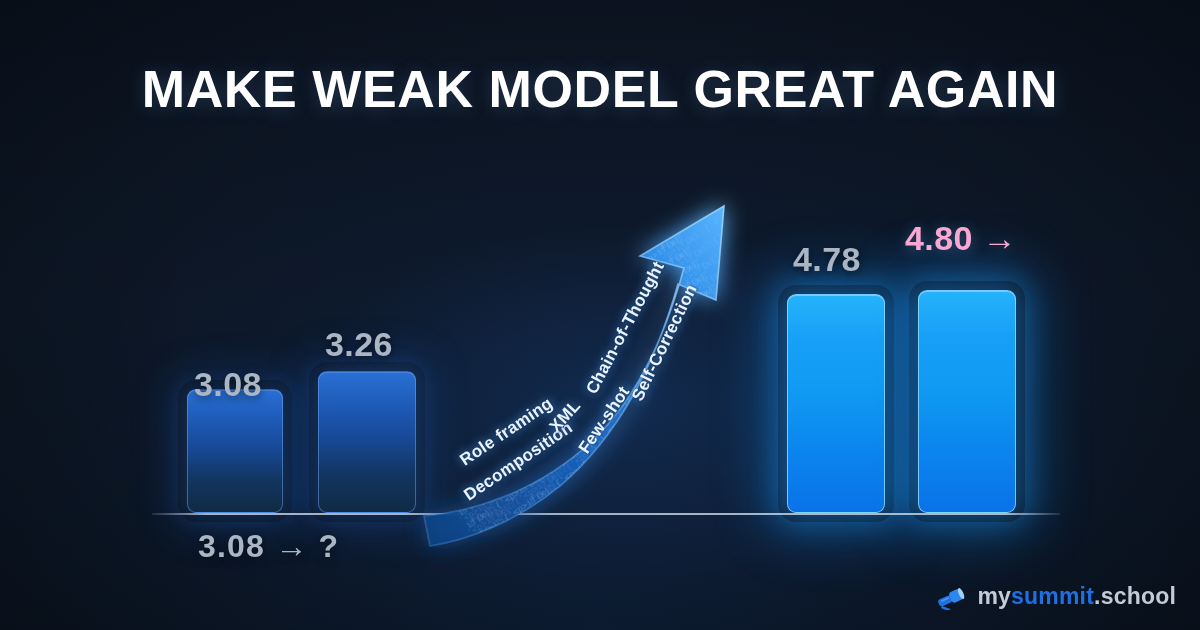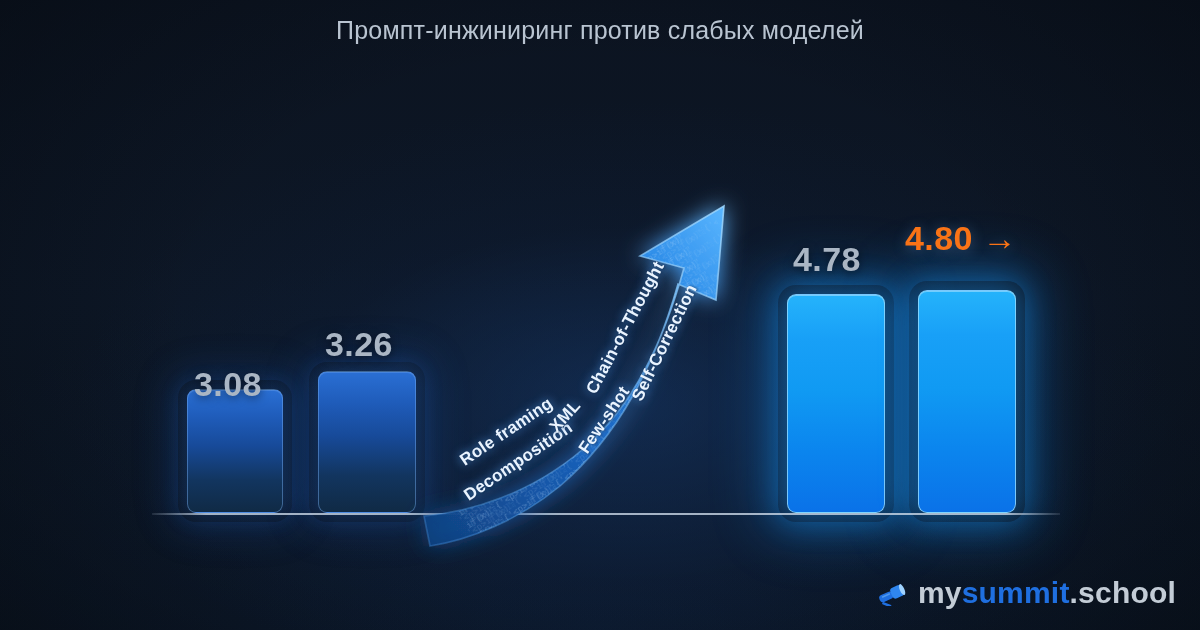--- a/index.html
+++ b/index.html
@@ -64,21 +64,21 @@
     border:1px solid rgba(150,220,255,0.80);
     box-shadow:0 0 30px 8px rgba(24,150,245,0.45), inset 0 1px 0 rgba(210,240,255,0.45);
   }
   .bar.bright .glow { box-shadow:0 0 52px 16px rgba(22,140,240,0.32); }
 
   .bar-label {
     position:absolute; font-size:34px; font-weight:bold; letter-spacing:0.4px;
     white-space:nowrap;
   }
   .bar-label.gray  { color:#aab6c4; text-shadow:0 2px 10px rgba(0,0,0,0.55); }
-  .bar-label.white { color:#f97316; text-shadow:0 2px 14px rgba(120,190,255,0.35);text-align:center; }
+  .bar-label.white { color:#f9a8d4; text-shadow:0 2px 14px rgba(120,190,255,0.35);text-align:center; }
 
   .delta-label {
     position:absolute; left:198px; top:528px;
     font-size:32px; font-weight:bold; letter-spacing:1.2px;
     color:#aab6c4; white-space:nowrap;
     text-shadow:0 2px 10px rgba(0,0,0,0.5);
   }
 
   
   .arrow-layer { position:absolute; left:0; top:0; width:1200px; height:630px; z-index:5; }
@@ -91,35 +91,35 @@
     color:#eaf4ff; white-space:nowrap;
     text-shadow:0 0 10px rgba(90,170,255,0.85), 0 1px 3px rgba(0,10,30,0.75);
     transform-origin:left center;
   }
 
   
   .logo {
     position:absolute; right:24px; bottom:20px; z-index:8;
     display:flex; align-items:center; gap:9px;
   }
-  .logo-text { font-size:30px; font-weight:bold; letter-spacing:0.2px; }
+  .logo-text { font-size:23px; font-weight:bold; letter-spacing:0.2px; }
   .logo-text .my { color:#c3ccd6; }
   .logo-text .summit { color:#1f6fe0; }
   .logo-text .school { color:#c3ccd6; }
 </style>
 </head>
 <body>
 
 <div class="bg-wrap">
   <div class="bg-base"></div>
   <div class="bg-vignette"></div>
 </div>
 
 <div class="header">
-  <div class="subtitle">Промпт-инжиниринг против слабых моделей</div>
+  <div class="title">MAKE WEAK MODEL GREAT AGAIN</div>
 </div>
 
 <div class="chart">
 
   <div class="bar dim" style="left:187px; top:389px; width:96px; height:124px;">
     <div class="glow"></div>
   </div>
   <div class="bar-label gray" style="left:194px; top:333px;margin-top:32px;">3.08</div>
 
   <div class="bar dim" style="left:318px; top:371px; width:98px; height:142px;">
@@ -132,20 +132,21 @@
   </div>
   <div class="bar-label gray" style="left:793px; top:240px;">4.78</div>
 
   <div class="bar bright" style="left:918px; top:290px; width:98px; height:223px;">
     <div class="glow"></div>
   </div>
   <div class="bar-label white" style="left:905px; top:219px;">4.80 →</div>
 
   <div class="baseline"></div>
 
+  <div class="delta-label">3.08 → ?</div>
 </div>
 
 <div class="arrow-layer">
   <svg class="arrow-svg" width="1200" height="630">
     <defs>
       <linearGradient id="arrGrad" x1="0" y1="1" x2="1" y2="0">
         <stop offset="0%" stop-color="#10407e" stop-opacity="0.92"></stop>
         <stop offset="42%" stop-color="#1763c0" stop-opacity="0.95"></stop>
         <stop offset="78%" stop-color="#2a8ae8" stop-opacity="0.98"></stop>
         <stop offset="100%" stop-color="#59b6ff" stop-opacity="1"></stop>

